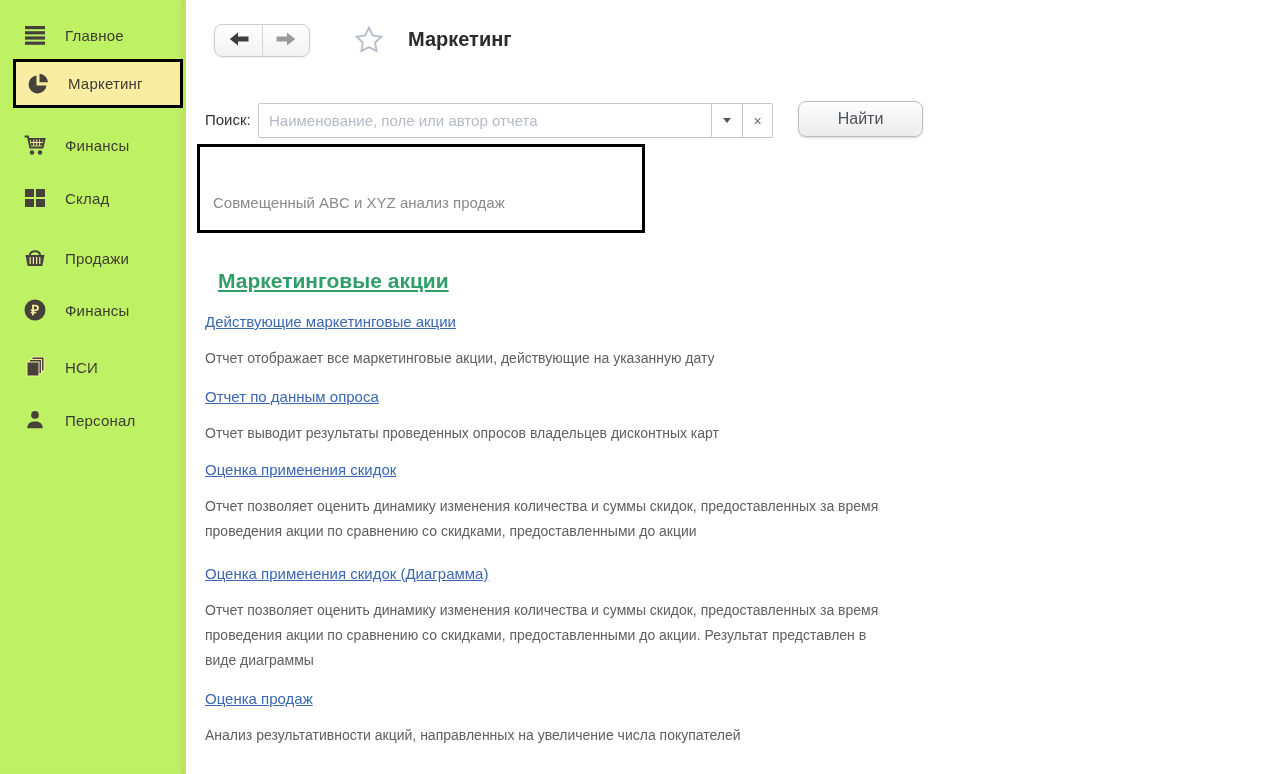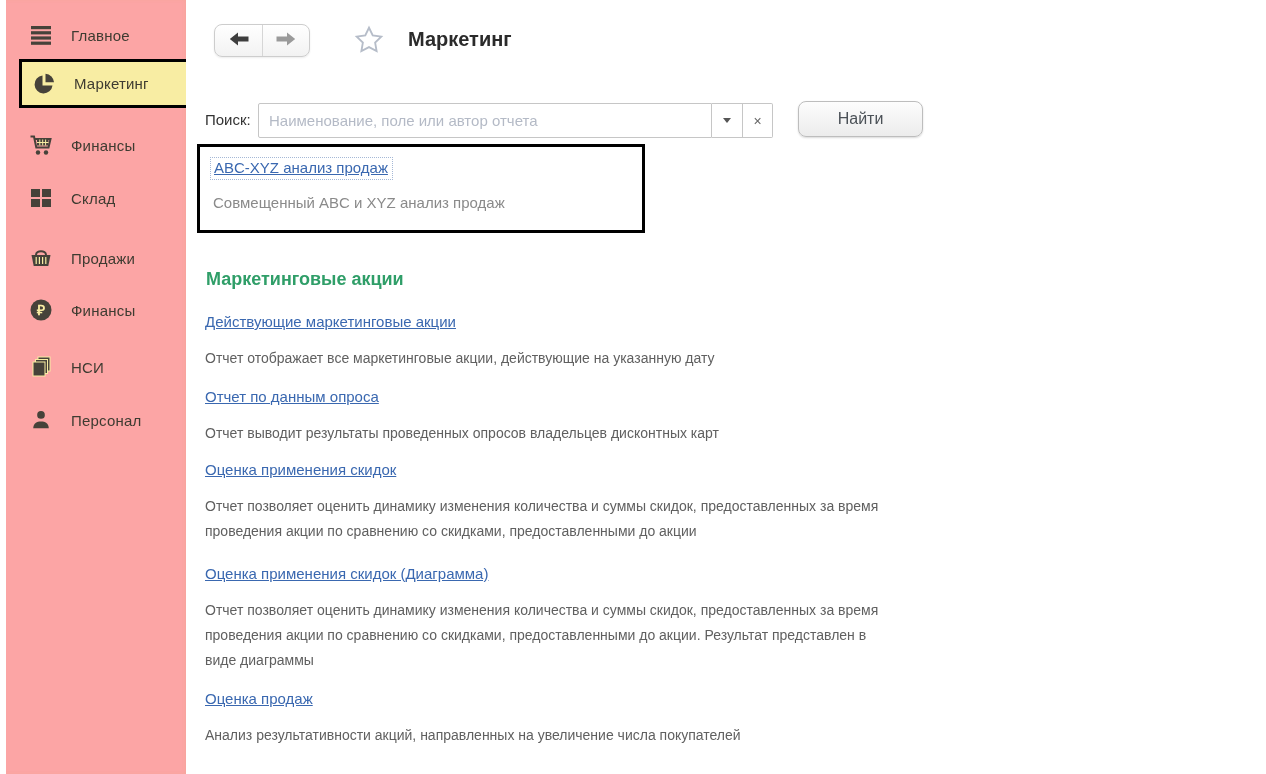--- a/index.html
+++ b/index.html
@@ -7,22 +7,22 @@
   body {
     font-family: "Liberation Sans", sans-serif;
     background:#ffffff;
     position:relative;
     overflow:hidden;
   }
   .app { position:absolute; inset:0; }
 
   
   .sidebar {
-    position:absolute; left:6px; top:0; width:186px; height:774px;
-    background:#fca5a5;
+    position:absolute; left:0; top:0; width:186px; height:774px;
+    background:#bef264;
     border-right:1px solid #e0d07e;
     box-shadow: inset -6px 0 6px -4px rgba(190,170,80,.45);
   }
   .side-item {
     position:absolute; left:13px; width:170px; height:36px;
     display:flex; align-items:center; cursor:pointer;
   }
   .side-item .icon { width:26px; height:26px; display:flex; align-items:center; justify-content:center; margin-left:9px; }
   .side-item .lbl { margin-left:17px; font-size:15px; color:#3e3b31; letter-spacing:.2px; }
   .side-item.highlight {
@@ -78,21 +78,21 @@
     border:3px solid #000; background:#fff;
   }
   .featured .rlink {
     position:absolute; left:10px; top:10px;
     border:1px dotted #a5b8d6; padding:1px 4px 2px 3px;
   }
   .featured .rdesc { position:absolute; left:13px; top:47px; font-size:15px; color:#8a8a8a; }
 
   a.link { font-size:15px; color:#3a68b0; text-decoration:underline; cursor:pointer; }
 
-  .section-title { position:absolute; left:20px; top:269px; font-size:18px; color:#2f9e68; }
+  .section-title { position:absolute; left:32px; top:269px; font-size:21px; color:#2f9e68;text-decoration:underline; }
 
   .report { position:absolute; left:19px; width:960px; }
   .report .rdesc {
     margin-top:0; position:absolute; top:33px; left:0; width:945px;
     font-size:14px; color:#606060; line-height:25px; white-space:pre-line;
   }
   .r0{top:313px}.r1{top:388px}.r2{top:461px}.r3{top:565px}.r4{top:690px}
 </style>
 </head>
 <body>
@@ -222,23 +222,20 @@
 
     <span class="search-label">Поиск:</span>
     <input class="search-input" type="text" placeholder="Наименование, поле или автор отчета" style="">
     <button class="seg dd">
       <span class="caret"></span>
     </button>
     <button class="seg clr">×</button>
     <button class="find-btn">Найти</button>
 
     <div class="featured">
-      <span class="rlink">
-        <a class="link">ABC-XYZ анализ продаж</a>
-      </span>
       <div class="rdesc">Совмещенный ABC и XYZ анализ продаж</div>
     </div>
 
     <h2 class="section-title">Маркетинговые акции</h2>
 
     <div class="report r0">
       <a class="link">Действующие маркетинговые акции</a>
       <div class="rdesc">Отчет отображает все маркетинговые акции, действующие на указанную дату</div>
     </div>
 

